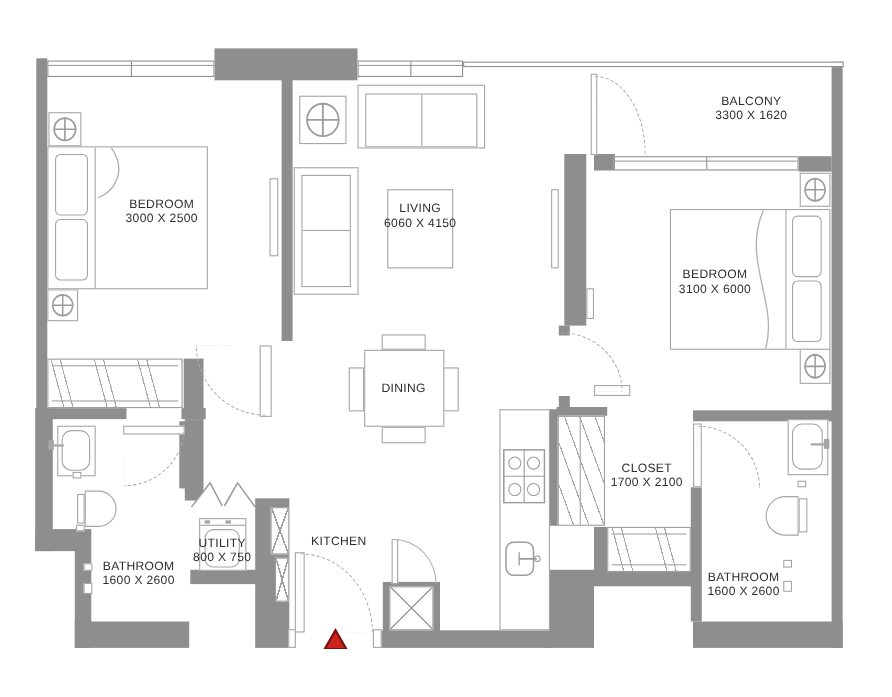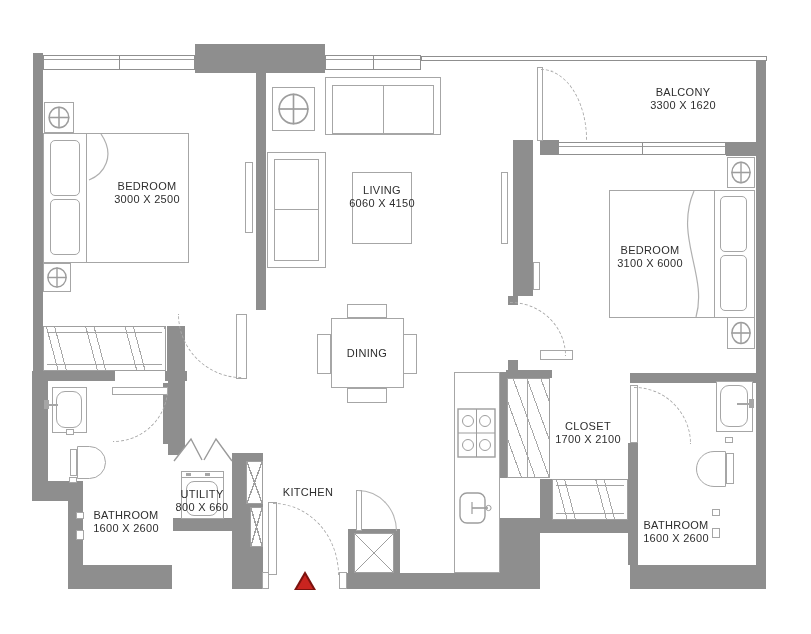--- a/index.html
+++ b/index.html
@@ -273,21 +273,21 @@
   <div class="lbl" style="left:528px;top:420px;width:120px">
     <div>CLOSET</div>
     <div>1700 X 2100</div>
   </div>
   <div class="lbl" style="left:66px;top:509px;width:120px">
     <div>BATHROOM</div>
     <div>1600 X 2600</div>
   </div>
   <div class="lbl" style="left:142px;top:488px;width:120px">
     <div>UTILITY</div>
-    <div>800 X 660</div>
+    <div>800 X 750</div>
   </div>
   <div class="lbl" style="left:248px;top:486px;width:120px">
     <div>KITCHEN</div>
   </div>
   <div class="lbl" style="left:616px;top:519px;width:120px">
     <div>BATHROOM</div>
     <div>1600 X 2600</div>
   </div>
 
   <div class="abs" style="left:294px;top:571px;width:22px;height:19px">

